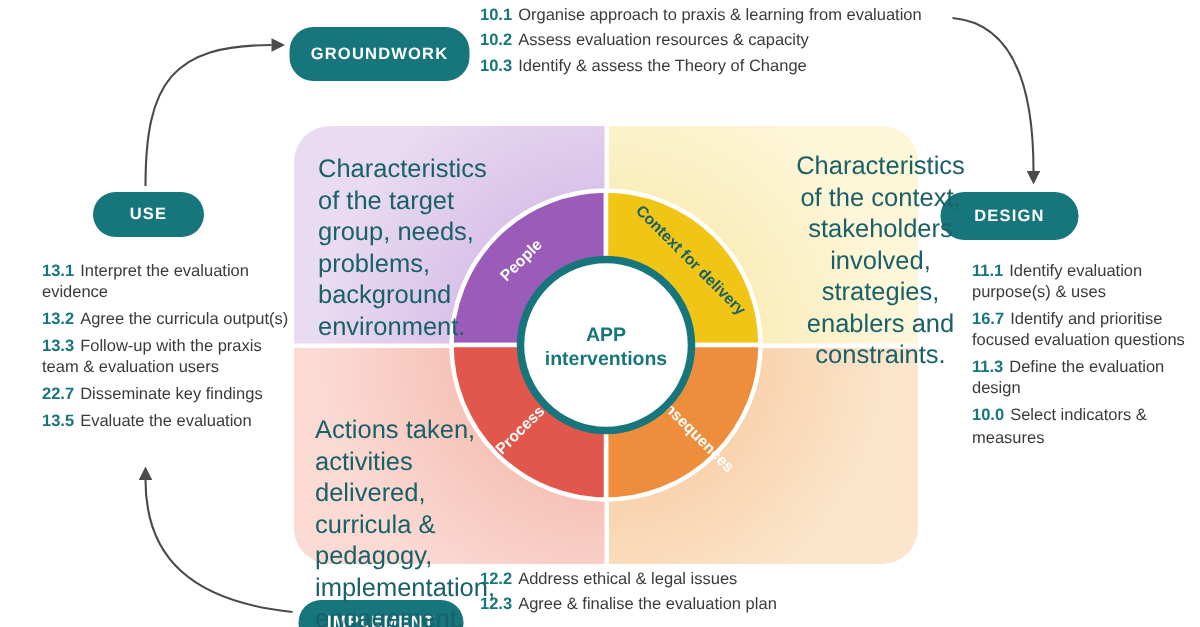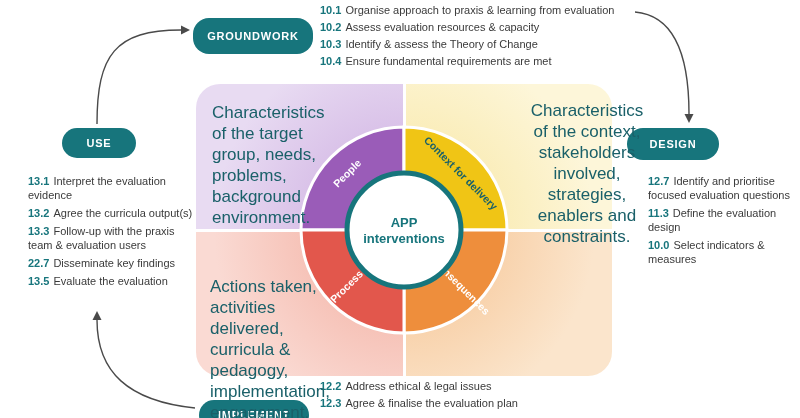--- a/index.html
+++ b/index.html
@@ -78,25 +78,25 @@
       <span>USE</span>
     </div>
   <div class="pill implement">
       <span>IMPLEMENT</span>
     </div>
 
   <div class="list top">
     <div class="li"><span class="num">10.1</span><span>Organise approach to praxis &amp; learning from evaluation</span></div>
     <div class="li"><span class="num">10.2</span><span>Assess evaluation resources &amp; capacity</span></div>
     <div class="li"><span class="num">10.3</span><span>Identify &amp; assess the Theory of Change</span></div>
-    <div class="li"><span class="num">10.4</span><span>Ensure fundamental requirements are met</span></div>
   </div>
 
   <div class="list right">
-    <div class="li"><span class="num">12.7</span><span>Identify and prioritise focused evaluation questions</span></div>
+    <div class="li"><span class="num">11.1</span><span>Identify evaluation purpose(s) &amp; uses</span></div>
+    <div class="li"><span class="num">16.7</span><span>Identify and prioritise focused evaluation questions</span></div>
     <div class="li"><span class="num">11.3</span><span>Define the evaluation design</span></div>
     <div class="li"><span class="num">10.0</span><span>Select indicators &amp; measures</span></div>
   </div>
 
   <div class="list left">
     <div class="li"><span class="num">13.1</span><span>Interpret the evaluation evidence</span></div>
     <div class="li"><span class="num">13.2</span><span>Agree the curricula output(s)</span></div>
     <div class="li"><span class="num">13.3</span><span>Follow-up with the praxis team &amp; evaluation users</span></div>
     <div class="li"><span class="num">22.7</span><span>Disseminate key findings</span></div>
     <div class="li"><span class="num">13.5</span><span>Evaluate the evaluation</span></div>

